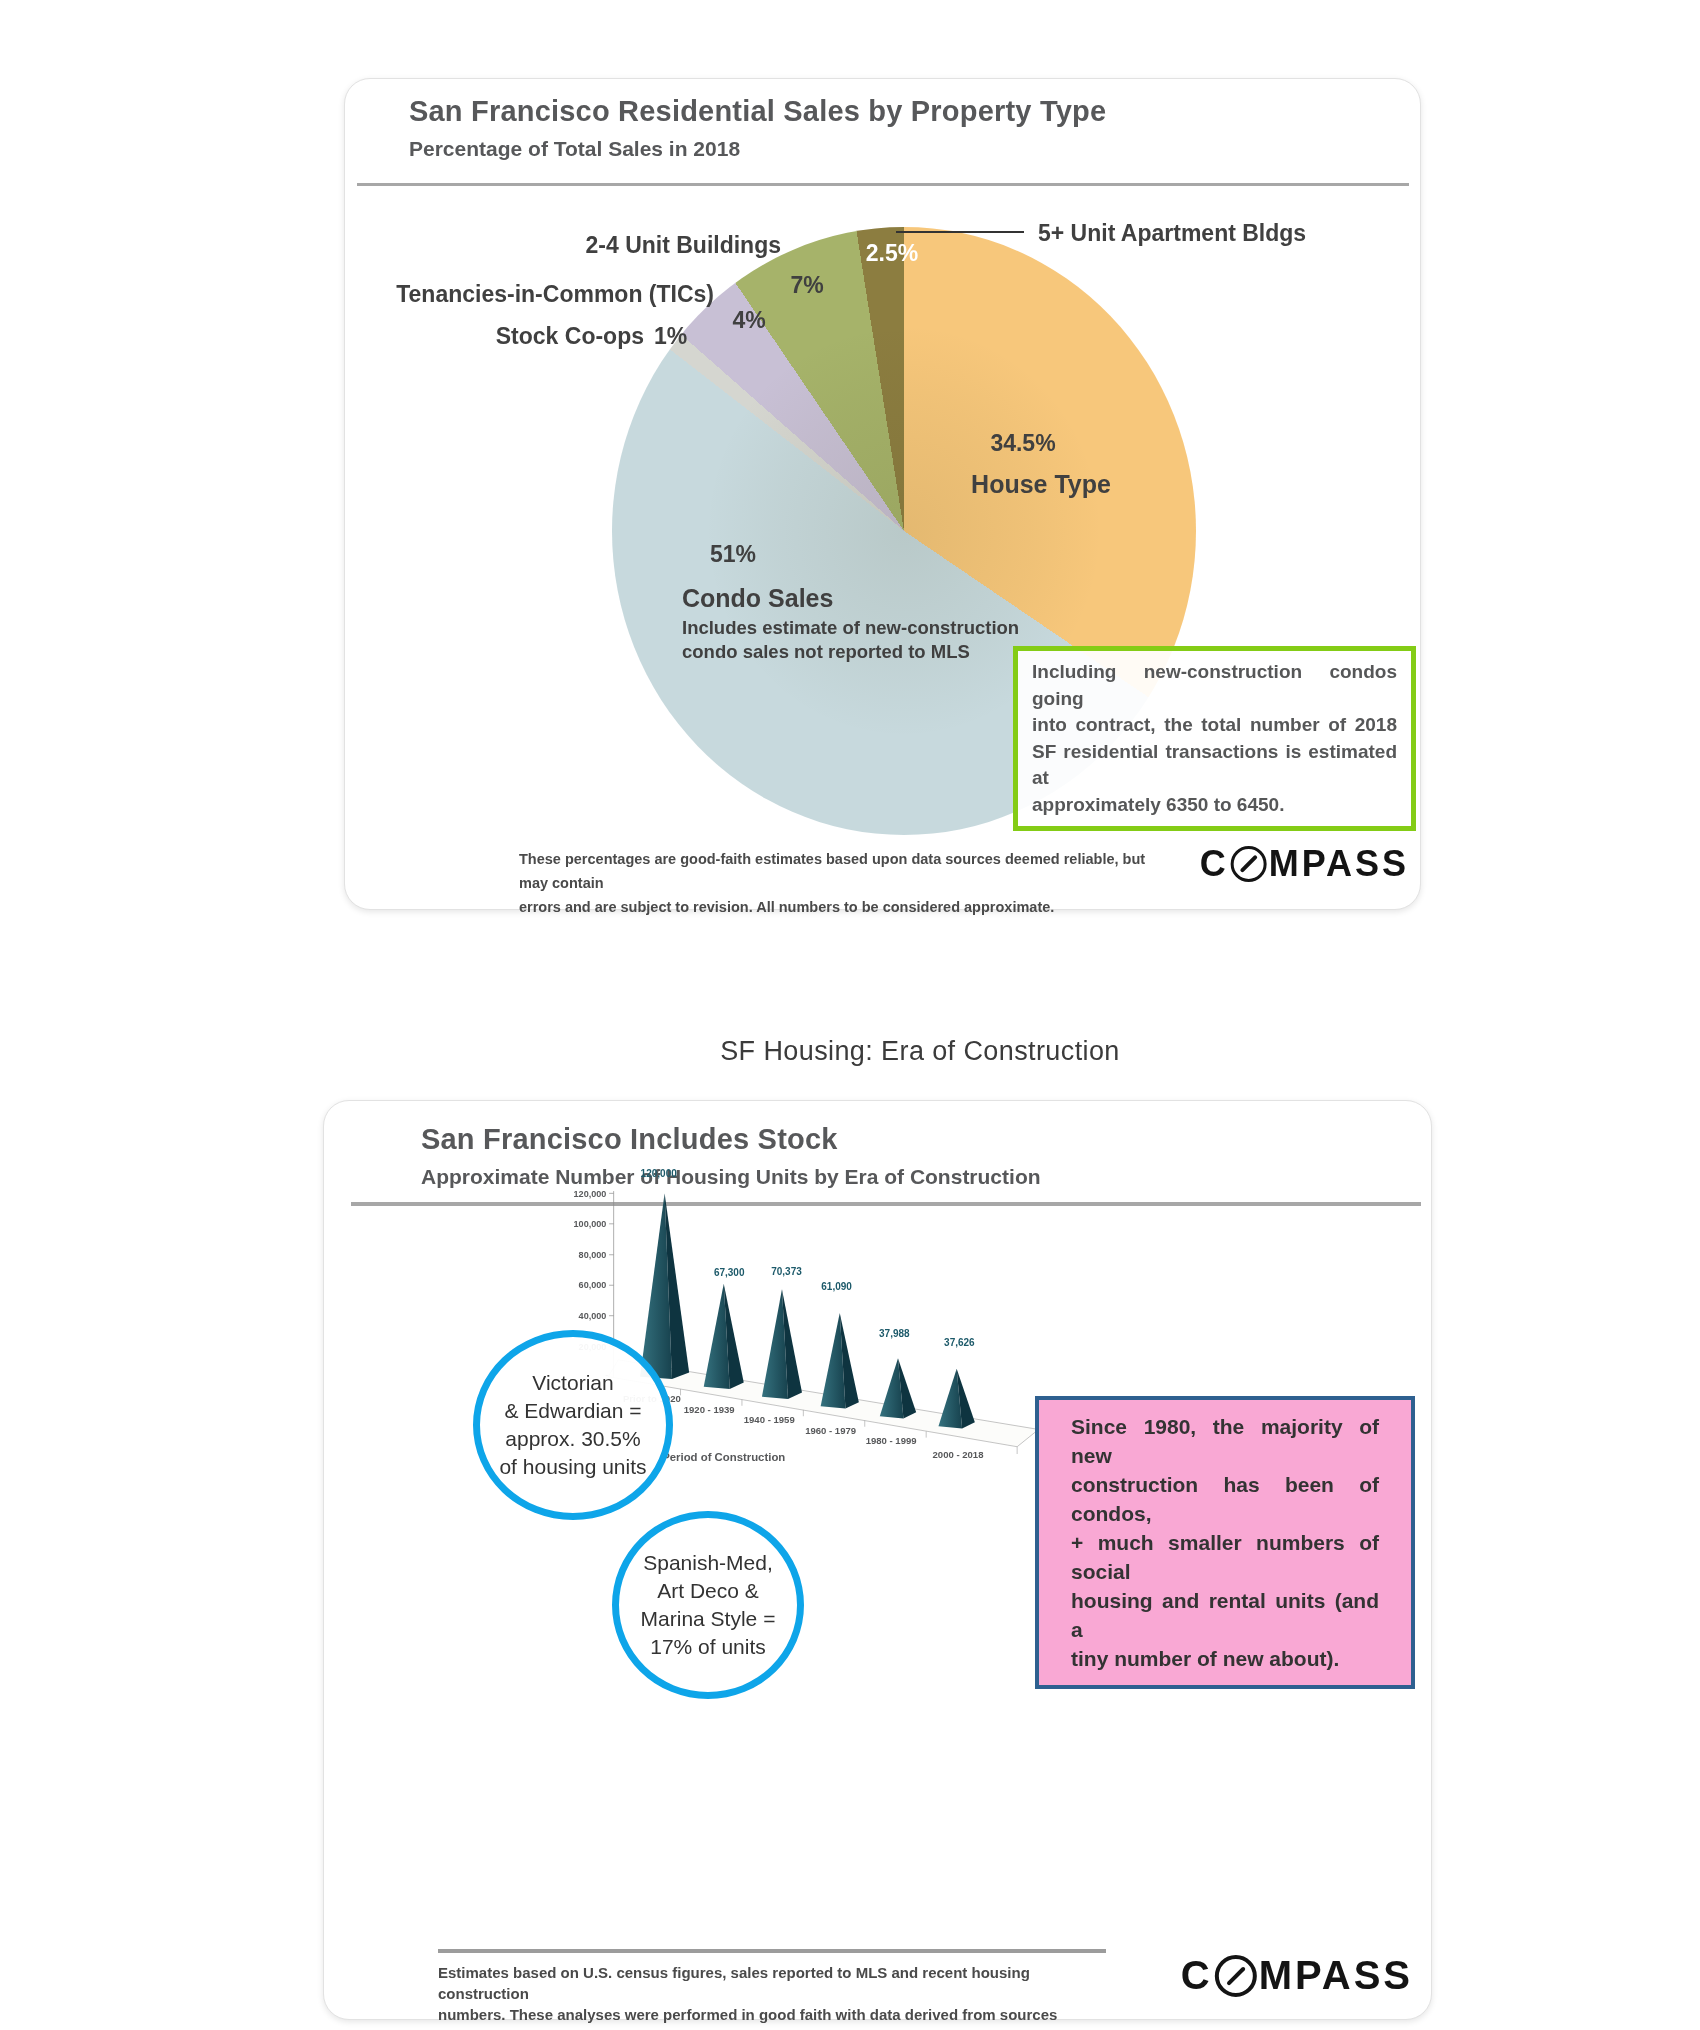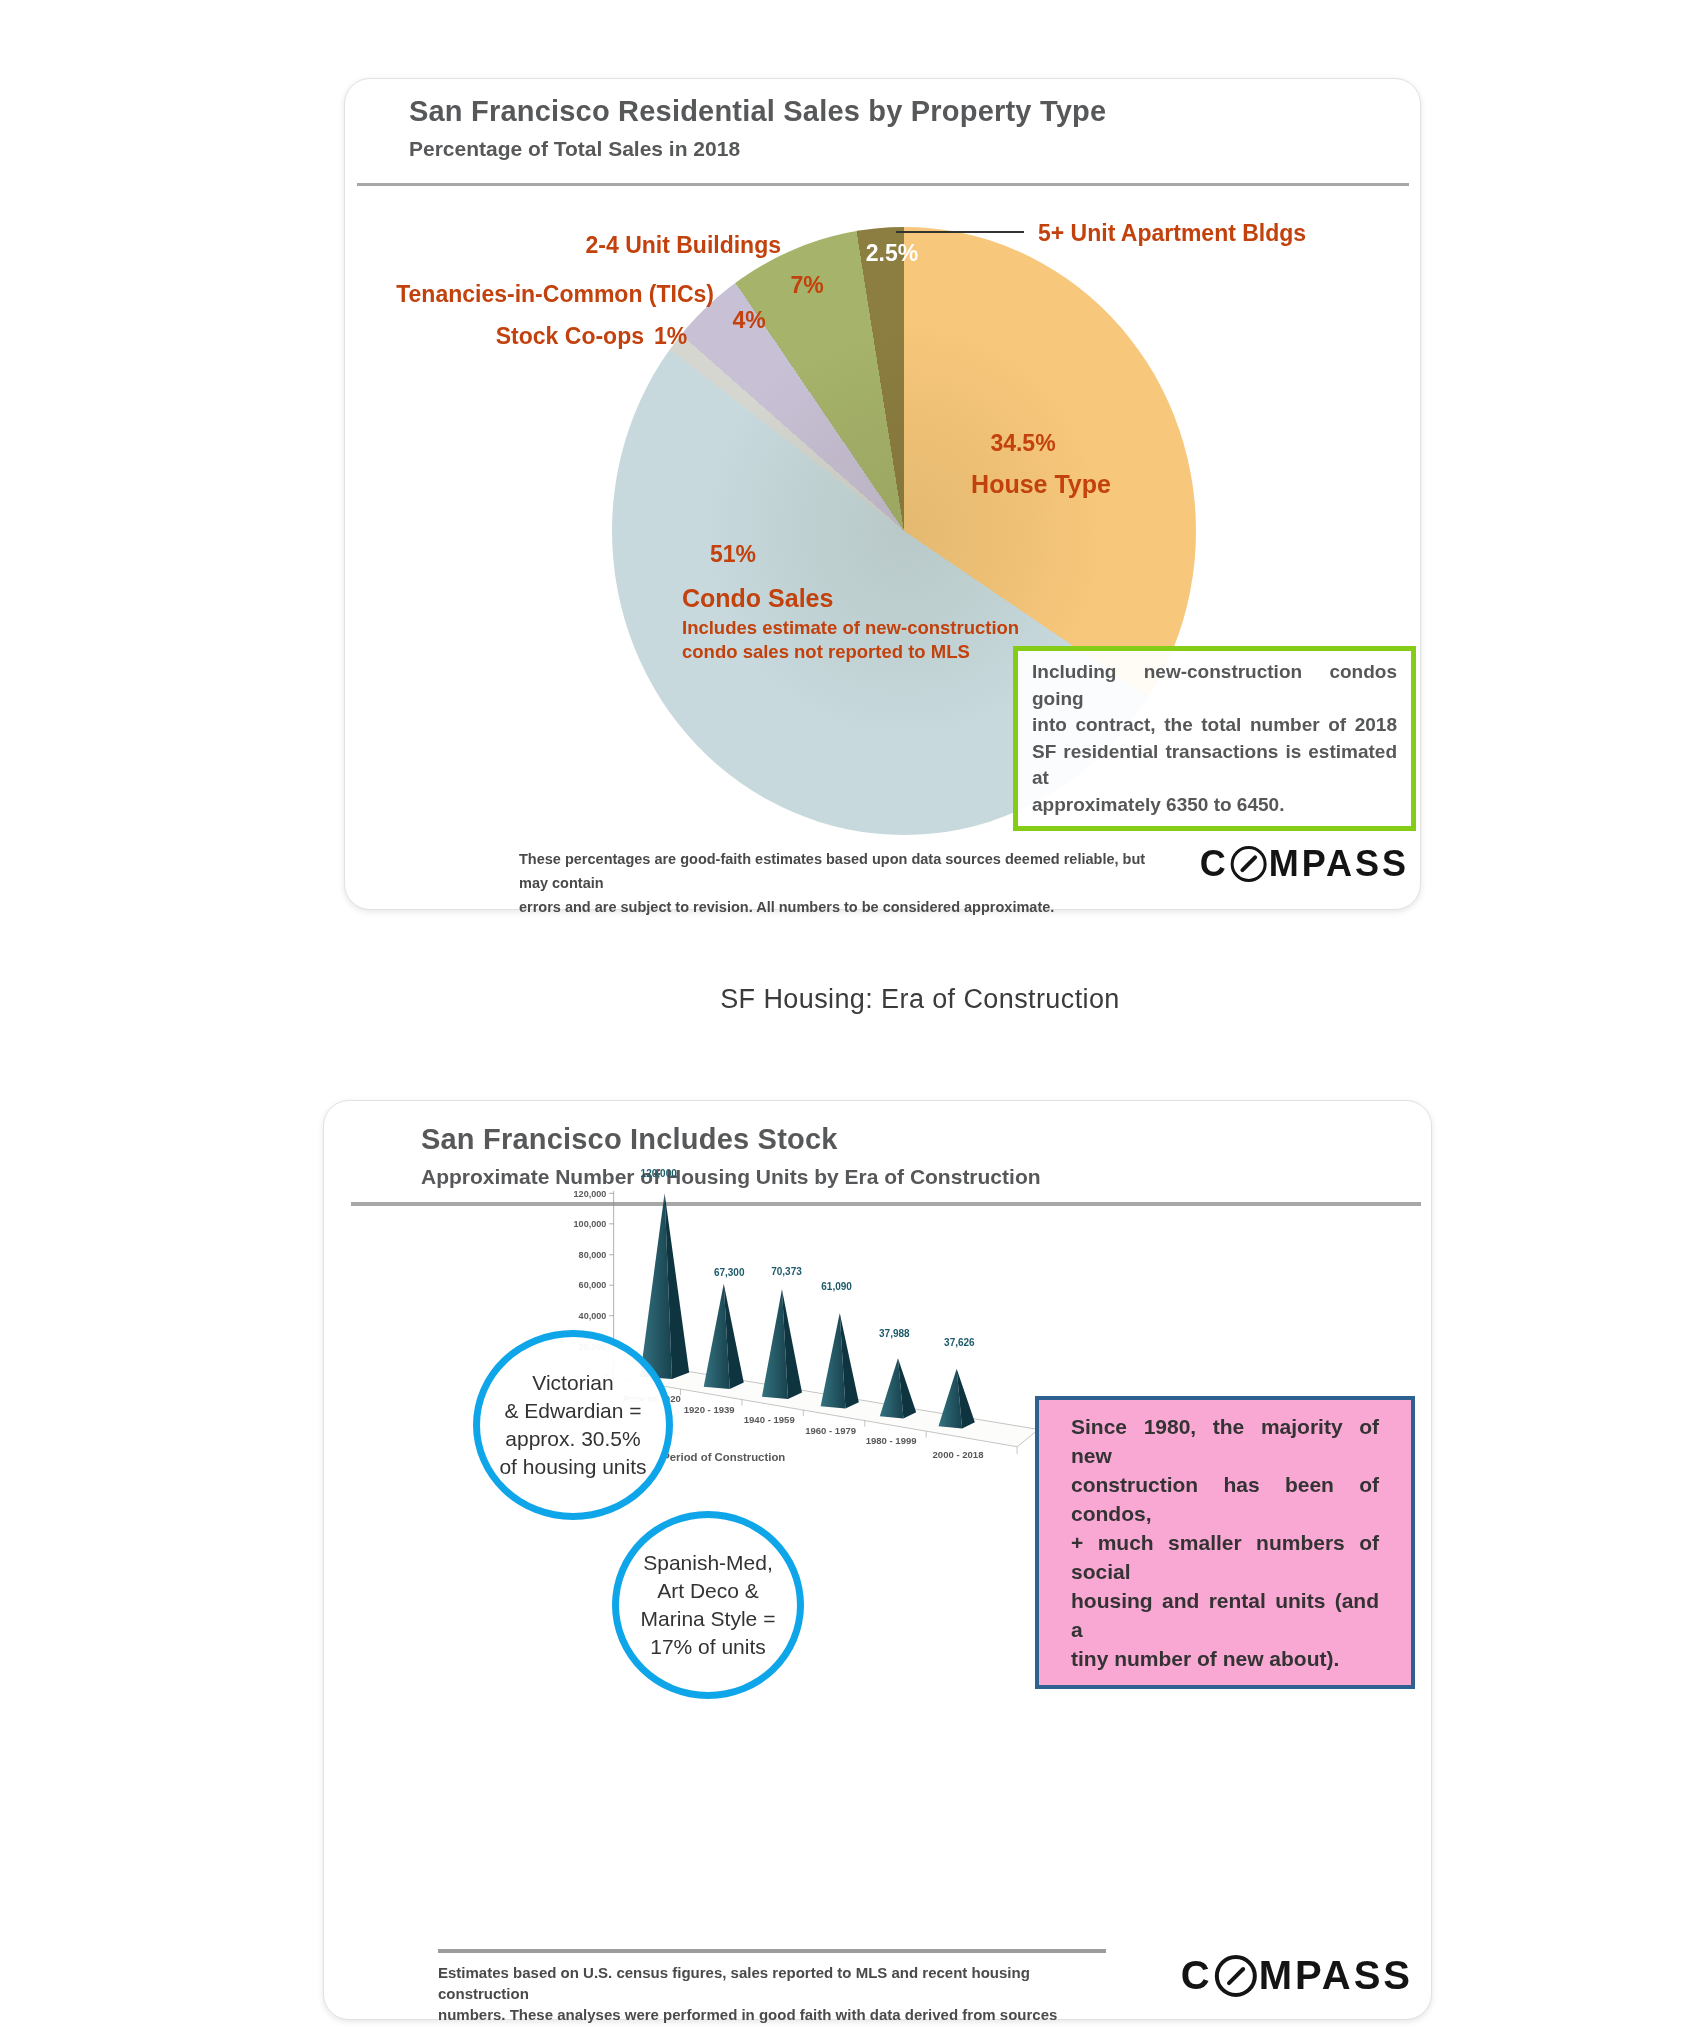--- a/index.html
+++ b/index.html
@@ -8,21 +8,21 @@
   #card1{left:344px;top:78px;width:1075px;height:830px;}
   #card2{left:323px;top:1100px;width:1107px;height:918px;}
   .abs{position:absolute;white-space:nowrap;}
   .title{font-size:29px;font-weight:700;color:#57585A;letter-spacing:.2px;}
   .subtitle{font-size:21px;font-weight:700;color:#57585A;}
   .rule{position:absolute;background:#A7A7A7;}
   
   #pie{position:absolute;left:267px;top:148px;width:584px;height:608px;border-radius:50%;}
   #pie::after{content:"";position:absolute;inset:0;border-radius:50%;
     background:radial-gradient(closest-side,rgba(60,60,20,.10),rgba(60,60,20,.04) 45%,rgba(0,0,0,0) 68%);}
-  .pl{position:absolute;font-weight:700;color:#c2410c;font-size:23px;}
+  .pl{position:absolute;font-weight:700;color:#404040;font-size:23px;}
   .pl.r{transform:translateX(-100%);}
   .pl.c{transform:translateX(-50%);}
   .pl.big{font-size:25px;}
   .pl.white{color:#fff;}
   .pl.small{font-size:18.5px;font-weight:700;}
   #leader{position:absolute;height:2px;background:#333;}
   .callout{position:absolute;border:5px solid #84cc16;background:rgba(255,255,255,.92);padding:8px 14px;}
   .callout div{font-size:19px;font-weight:700;color:#565758;line-height:26.5px;text-align:justify;text-align-last:justify;}
   .callout div.no-just{text-align-last:left;}
   .foot{position:absolute;font-size:14.5px;font-weight:700;color:#4a4a4a;line-height:24px;}
@@ -40,21 +40,21 @@
   .circle div{font-size:21px;color:#333;line-height:28px;font-weight:500;}
   .bbox{position:absolute;border:4px solid #2E6090;background:#f9a8d4;padding:12px 32px;z-index:5;}
   .bbox div{font-size:21px;font-weight:600;color:#333;line-height:29px;text-align:justify;text-align-last:justify;}
   .bbox div.no-just{text-align-last:left;}
   .foot2{position:absolute;font-size:15px;font-weight:700;color:#4a4a4a;line-height:21px;}
   svg text{font-family:"Liberation Sans",sans-serif;}
   .ytick{font-size:20px;font-weight:600;fill:#58595B;}
   .dlabel{font-size:22px;font-weight:700;fill:#1D5A6A;}
   .xlabel{font-size:21px;font-weight:700;fill:#57585A;}
   .xtitle{font-size:25px;font-weight:700;fill:#57585A;}
-  #caption{position:absolute;left:920px;top:984px;transform:translateX(-50%);font-size:27px;color:#3b3b3b;letter-spacing:.4px;white-space:nowrap;}
+  #caption{position:absolute;left:920px;top:1036px;transform:translateX(-50%);font-size:27px;color:#3b3b3b;letter-spacing:.4px;white-space:nowrap;}
 </style>
 </head>
 <body>
 
 <div class="card" id="card1">
   <div class="abs title" style="left:64px;top:16px;">San Francisco Residential Sales by Property Type</div>
   <div class="abs subtitle" style="left:64px;top:58px;">Percentage of Total Sales in 2018</div>
   <div class="rule" style="left:12px;top:104px;width:1052px;height:3px;"></div>
 
   <div id="pie" style="background: conic-gradient(rgb(247, 199, 123) 0%, rgb(247, 199, 123) 34.5%, rgb(199, 217, 221) 34.5%, rgb(199, 217, 221) 85.5%, rgb(213, 214, 208) 85.5%, rgb(213, 214, 208) 86.5%, rgb(200, 192, 213) 86.5%, rgb(200, 192, 213) 90.5%, rgb(166, 179, 106) 90.5%, rgb(166, 179, 106) 97.5%, rgb(140, 125, 64) 97.5%, rgb(140, 125, 64) 100%);"></div>

